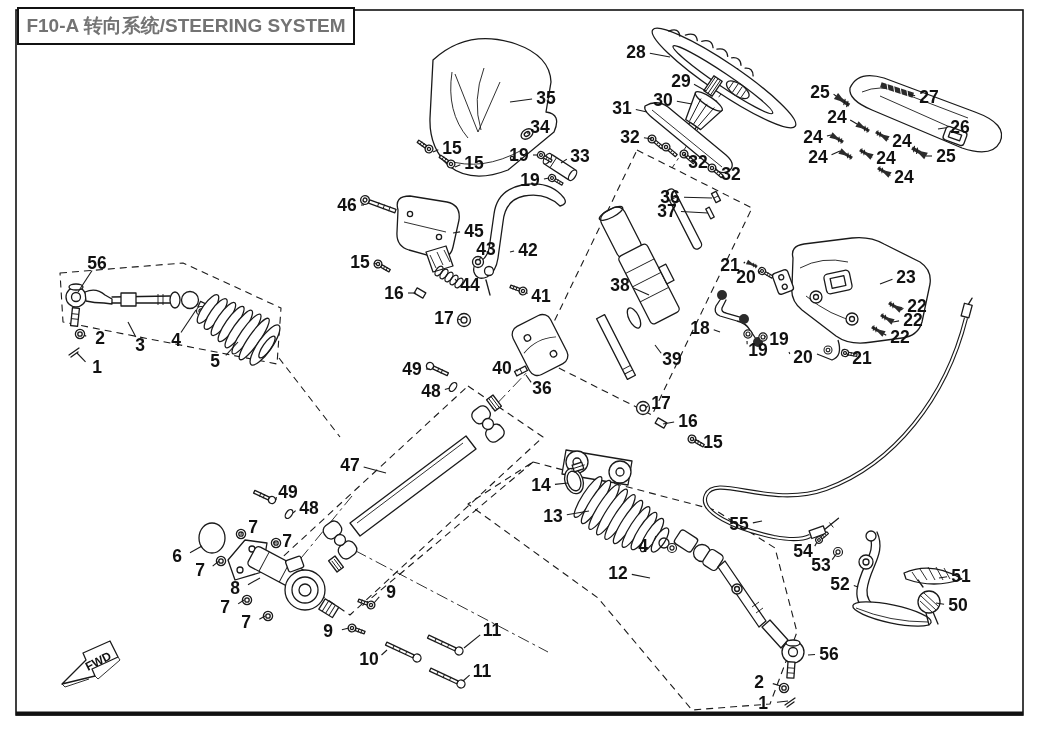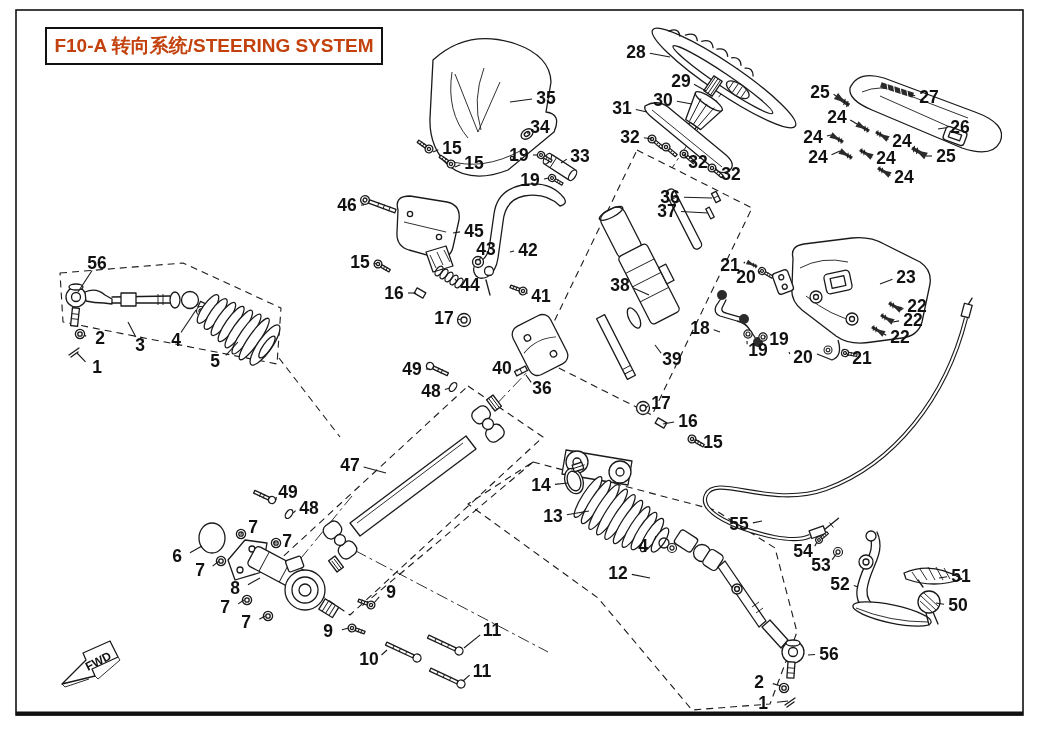--- a/index.html
+++ b/index.html
@@ -1,20 +1,20 @@
 <!DOCTYPE html>
 <html><head>
 <meta charset="utf-8">
 <style>
   html,body{margin:0;padding:0;background:#e8e8e8;}
   .page{position:relative;width:1039px;height:733px;background:#ffffff;overflow:hidden;
         font-family:"Liberation Sans","DejaVu Sans",sans-serif;}
-  .title-box{position:absolute;left:17px;top:27px;width:334px;height:34px;border:2px solid #111;
+  .title-box{position:absolute;left:17px;top:7px;width:334px;height:34px;border:2px solid #111;
         display:flex;align-items:center;justify-content:center;font-weight:bold;font-size:19px;
-        color:#c2410c;letter-spacing:0px;background:#fff;z-index:5;margin-left:28px;}
+        color:#737373;letter-spacing:0px;background:#fff;z-index:5;}
   svg{position:absolute;left:0;top:0;}
   .s{fill:none;stroke:#1a1a1a;stroke-width:1.3;stroke-linejoin:round;stroke-linecap:round;}
   .sw{fill:#fff;stroke:#1a1a1a;stroke-width:1.3;stroke-linejoin:round;}
   .thin{fill:none;stroke:#1a1a1a;stroke-width:0.9;}
   .dk{fill:#2b2b2b;stroke:none;}
   .dash{fill:none;stroke:#1a1a1a;stroke-width:1.1;stroke-dasharray:7 5;stroke-linejoin:round;}
   .axis{fill:none;stroke:#1a1a1a;stroke-width:0.9;stroke-dasharray:12 4 3 4;}
   .leader{stroke:#1a1a1a;stroke-width:1.1;}
   .plabel{font:bold 17.5px "Liberation Sans","DejaVu Sans",sans-serif;fill:#111;
           text-anchor:middle;dominant-baseline:central;}

